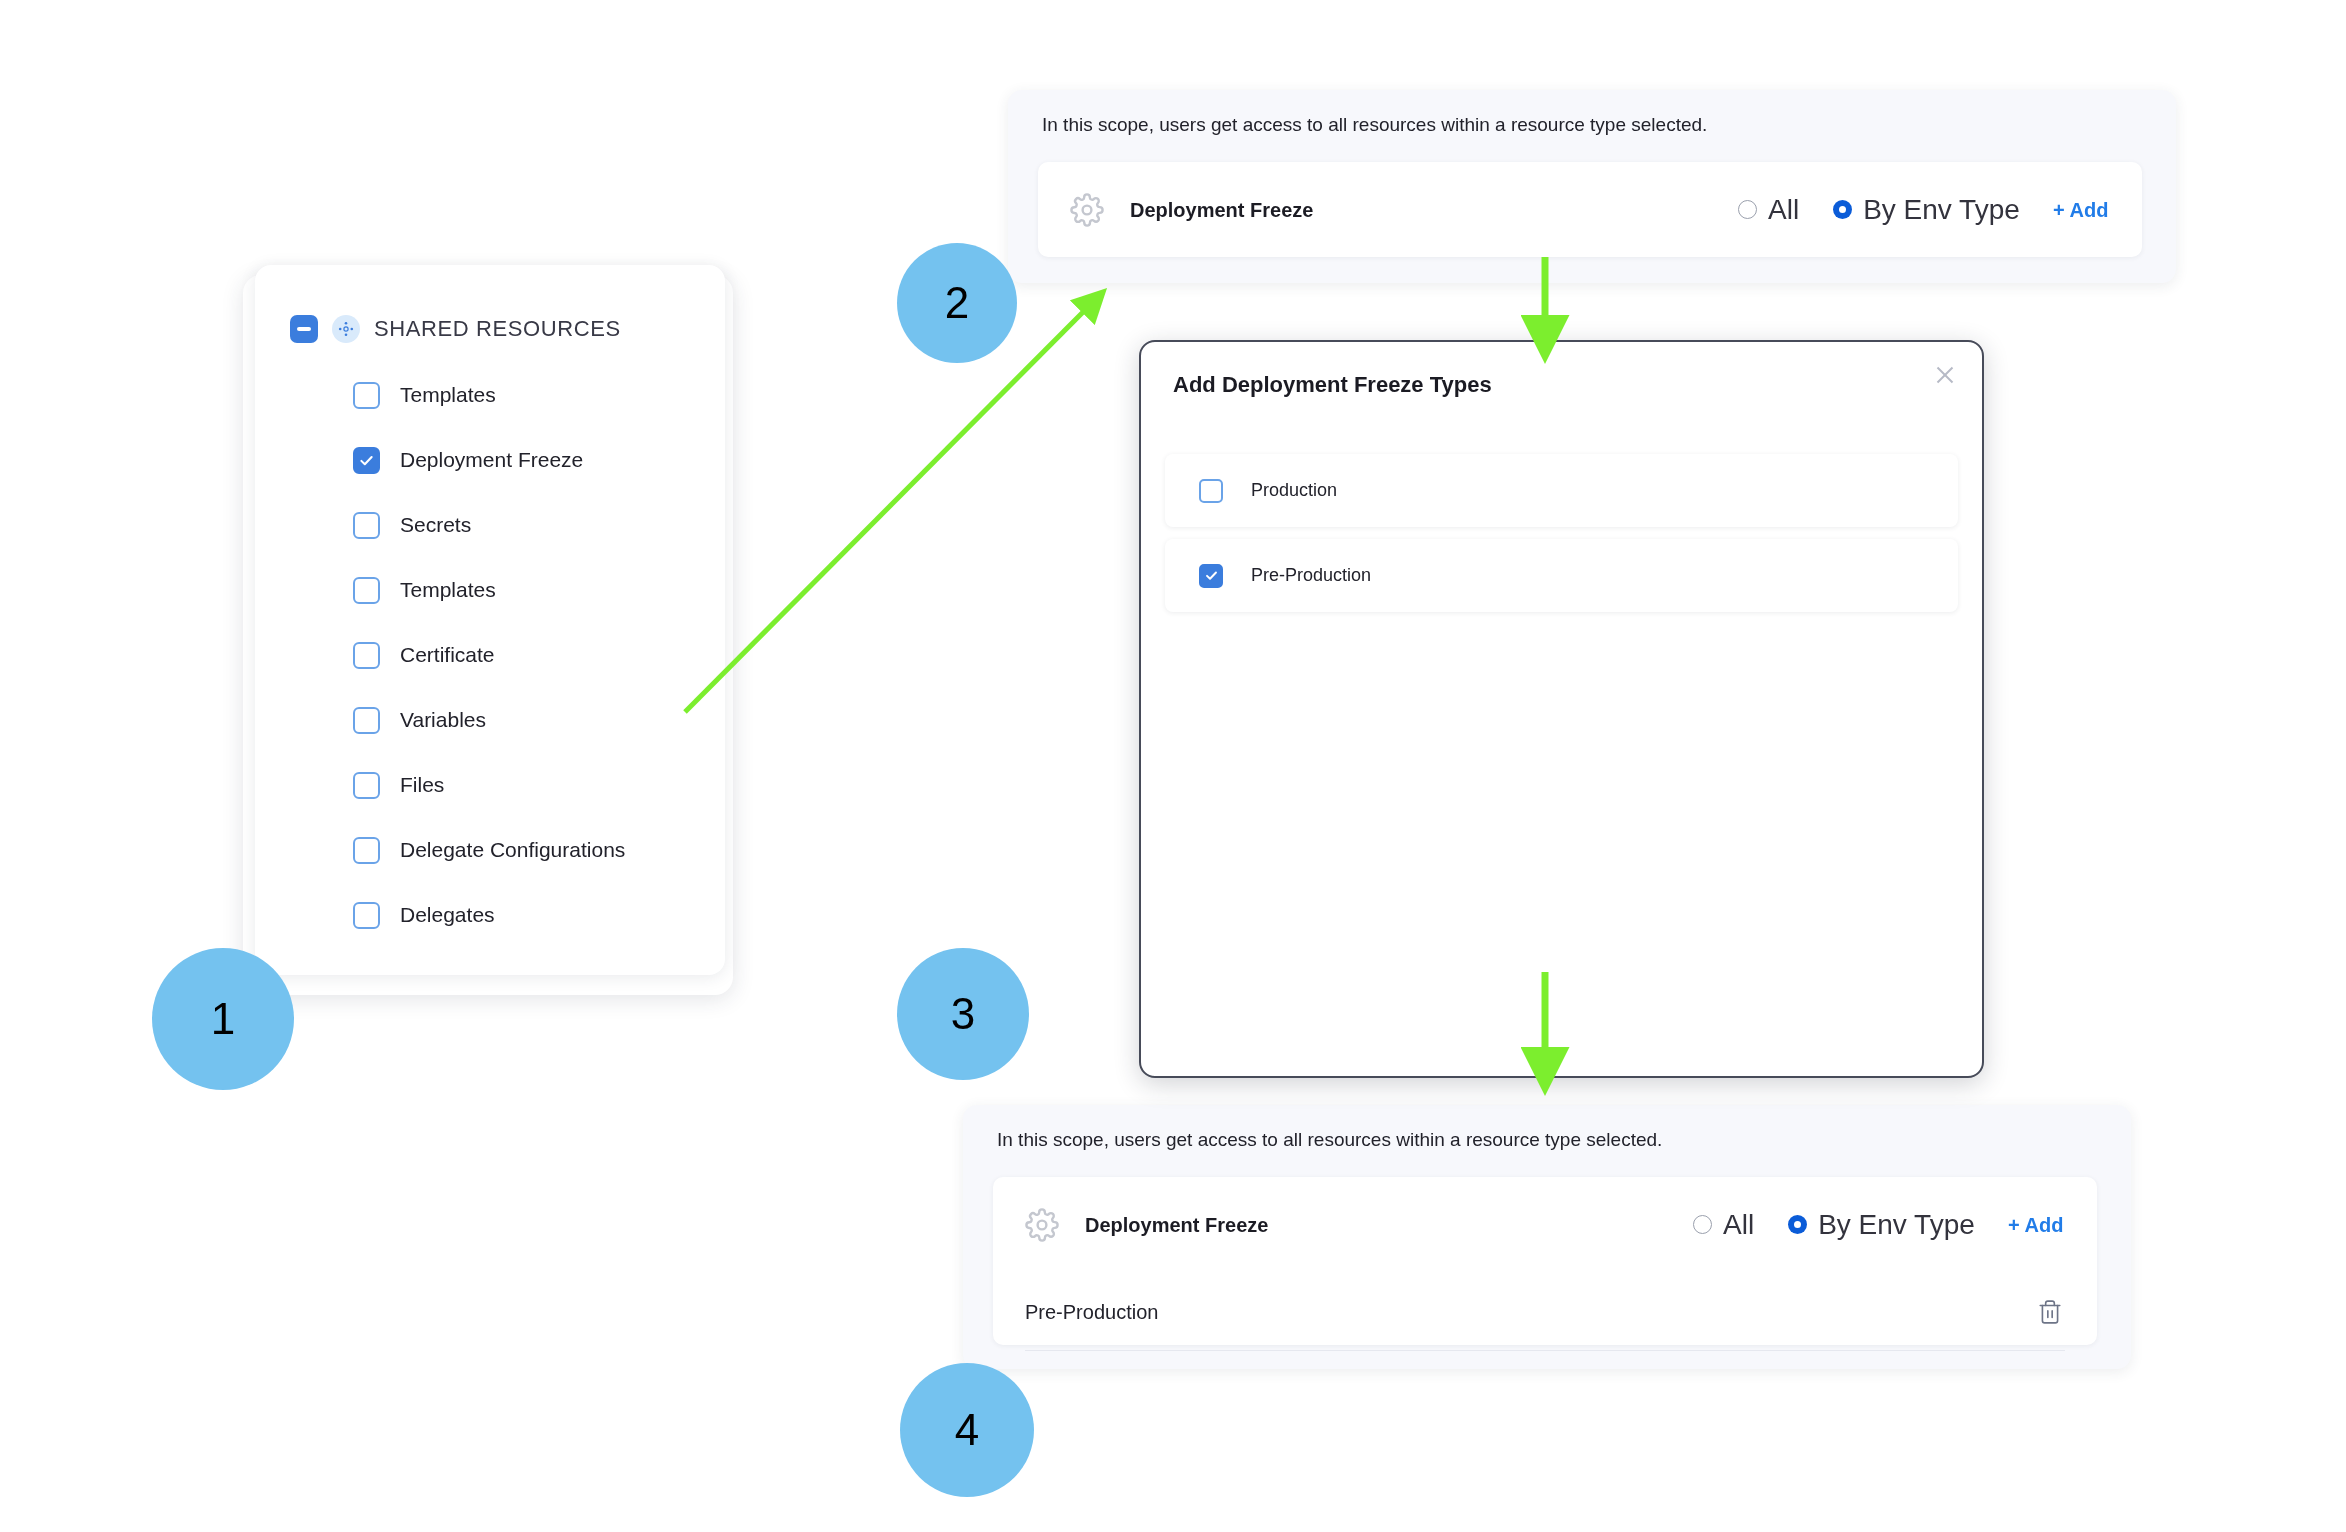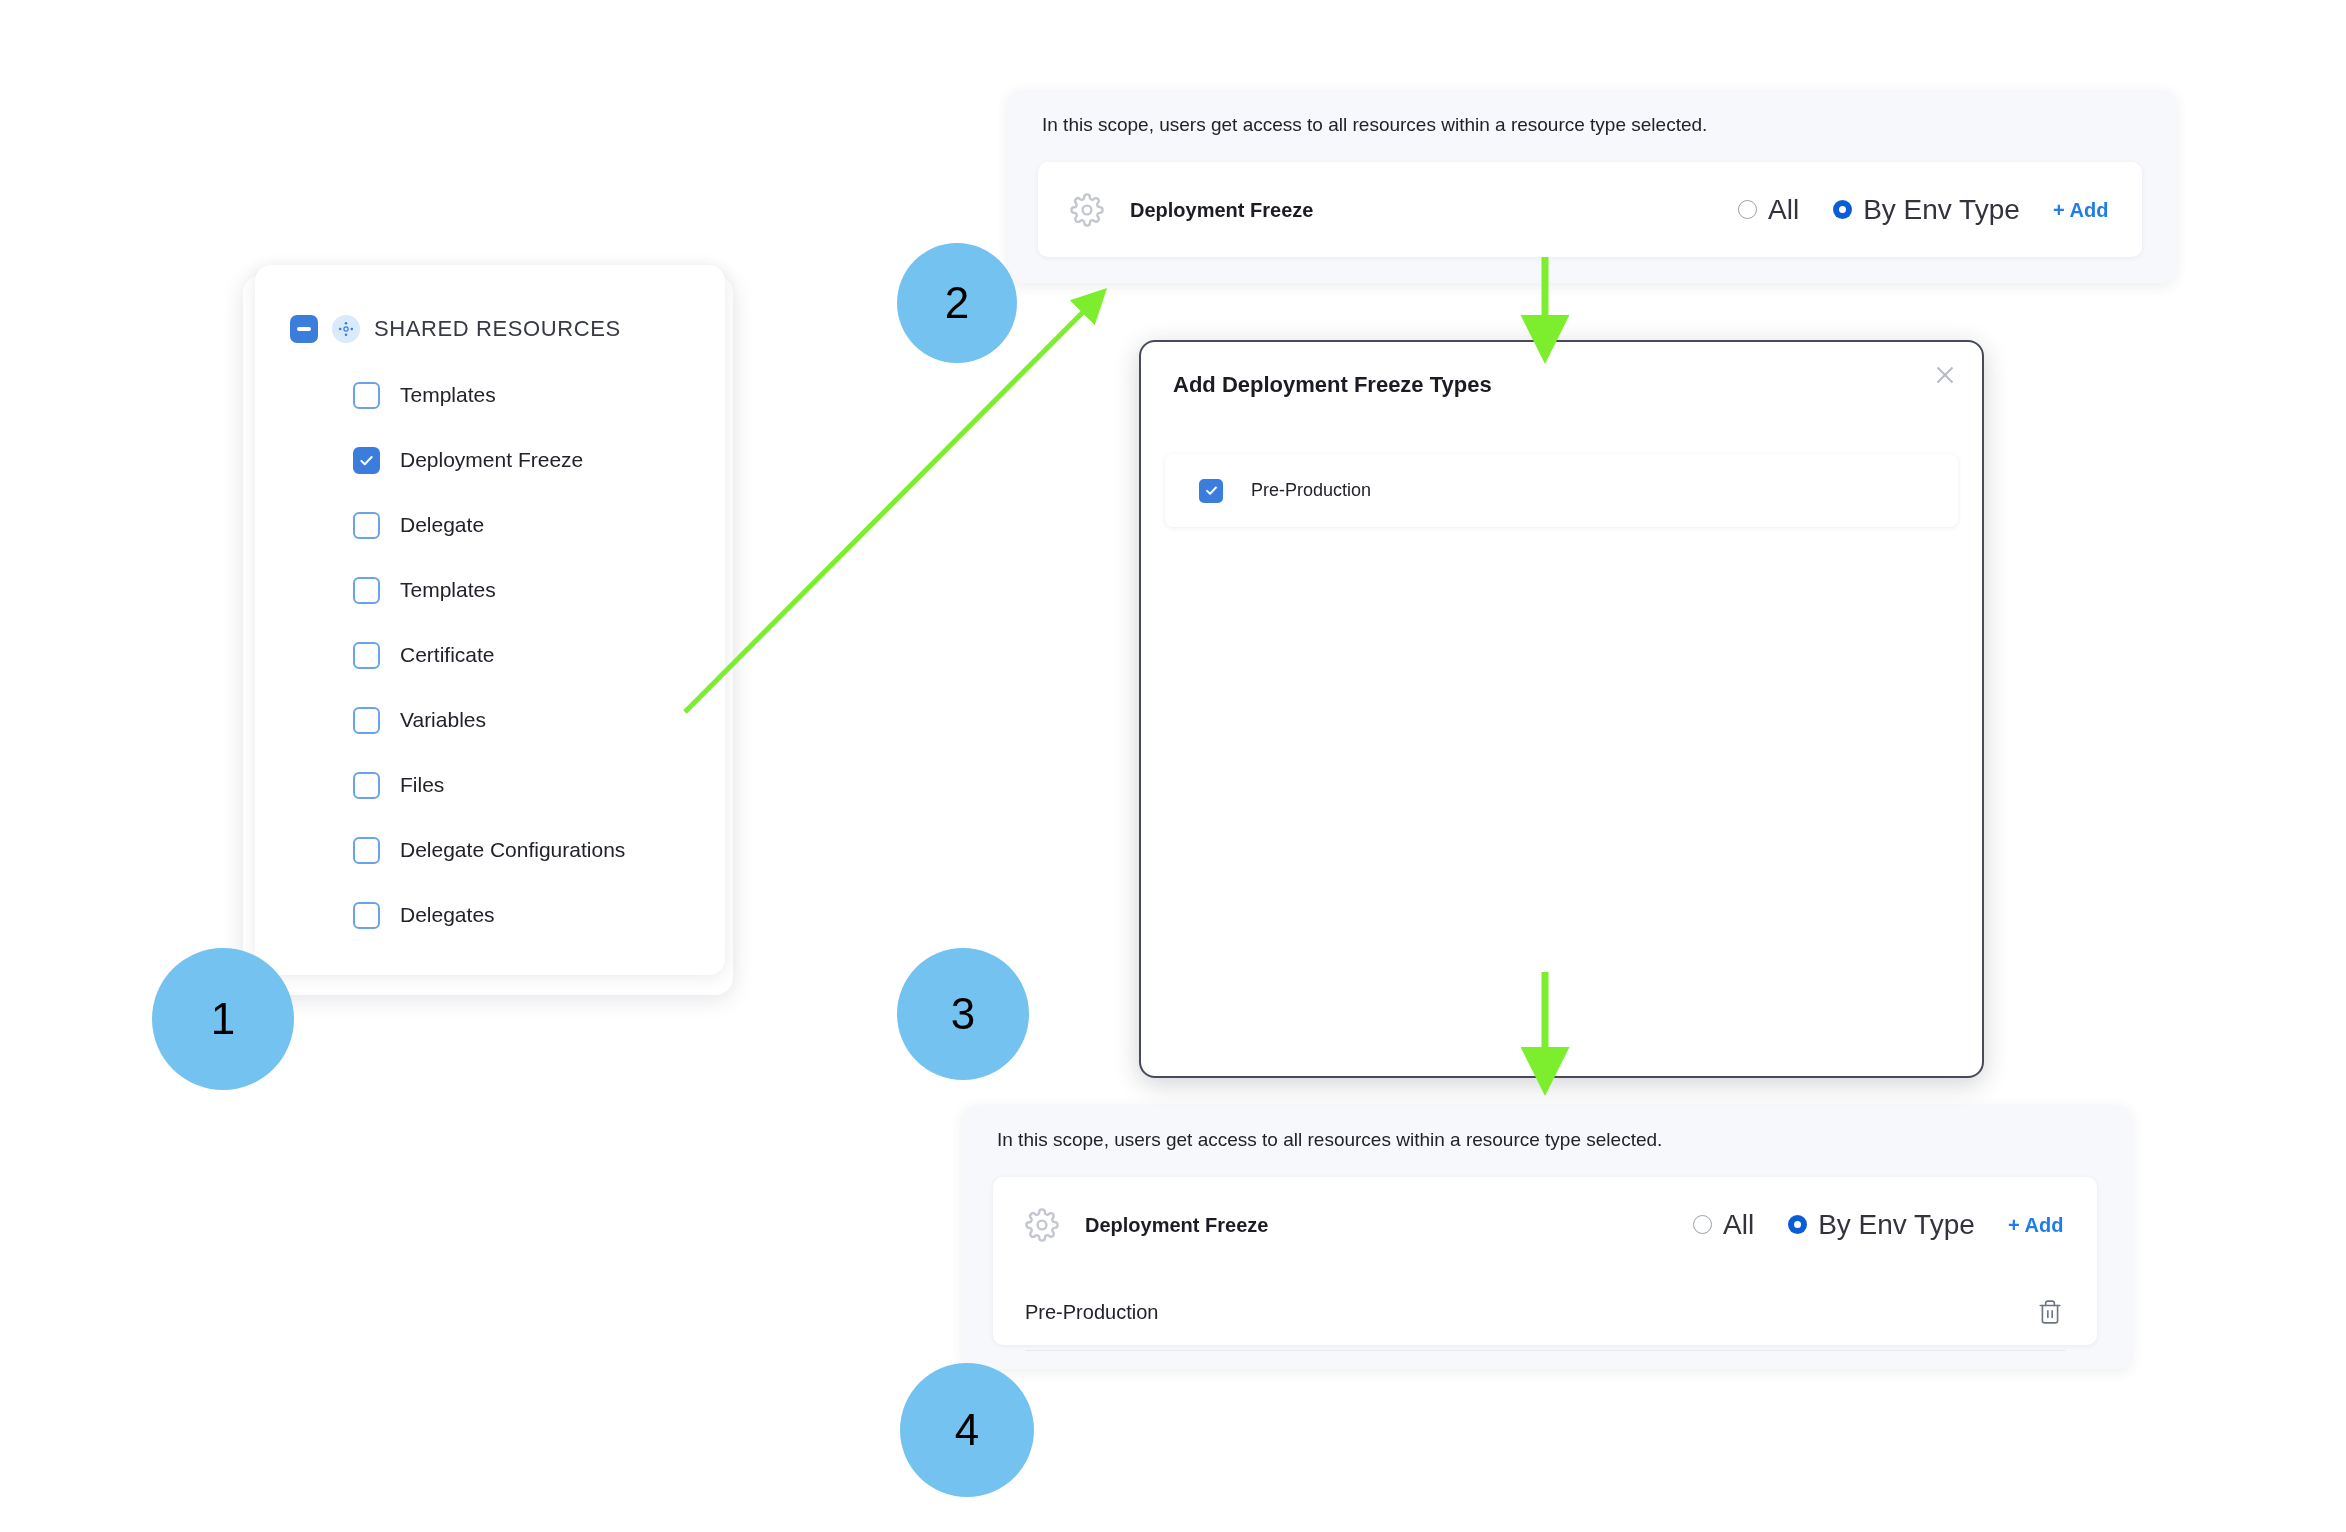--- a/index.html
+++ b/index.html
@@ -422,21 +422,21 @@
         <div class="res-item" style="top: 180px;">
           <span class="cb checked">
             <svg width="15" height="15" viewBox="0 0 16 16">
               <path d="M2.5 8.4 L6.2 12 L13.5 4.3" fill="none" stroke="#fff" stroke-width="2.2" stroke-linecap="round" stroke-linejoin="round"></path>
             </svg>
           </span>
           <span class="res-label">Deployment Freeze</span>
         </div>
         <div class="res-item" style="top: 245px;">
           <span class="cb"></span>
-          <span class="res-label">Delegate</span>
+          <span class="res-label">Secrets</span>
         </div>
         <div class="res-item" style="top: 310px;">
           <span class="cb"></span>
           <span class="res-label">Templates</span>
         </div>
         <div class="res-item" style="top: 375px;">
           <span class="cb"></span>
           <span class="res-label">Certificate</span>
         </div>
         <div class="res-item" style="top: 440px;">
@@ -488,20 +488,24 @@
 
   <div id="modal">
     <div id="modal-title">Add Deployment Freeze Types</div>
     <div id="modal-close">
       <svg width="30" height="30" viewBox="0 0 24 24" stroke="#b6bac6" stroke-width="1.6" fill="none">
         <line x1="6" y1="6" x2="18" y2="18"></line>
           <line x1="18" y1="6" x2="6" y2="18"></line>
       </svg>
     </div>
     <div class="modal-list" id="modal-options">
+        <div class="modal-option">
+          <span class="cb"></span>
+          <span class="modal-option-label">Production</span>
+        </div>
         <div class="modal-option">
           <span class="cb checked">
             <svg width="13" height="13" viewBox="0 0 16 16">
               <path d="M2.5 8.4 L6.2 12 L13.5 4.3" fill="none" stroke="#fff" stroke-width="2.4" stroke-linecap="round" stroke-linejoin="round"></path>
             </svg>
           </span>
           <span class="modal-option-label">Pre-Production</span>
         </div>
       </div>
   </div>

